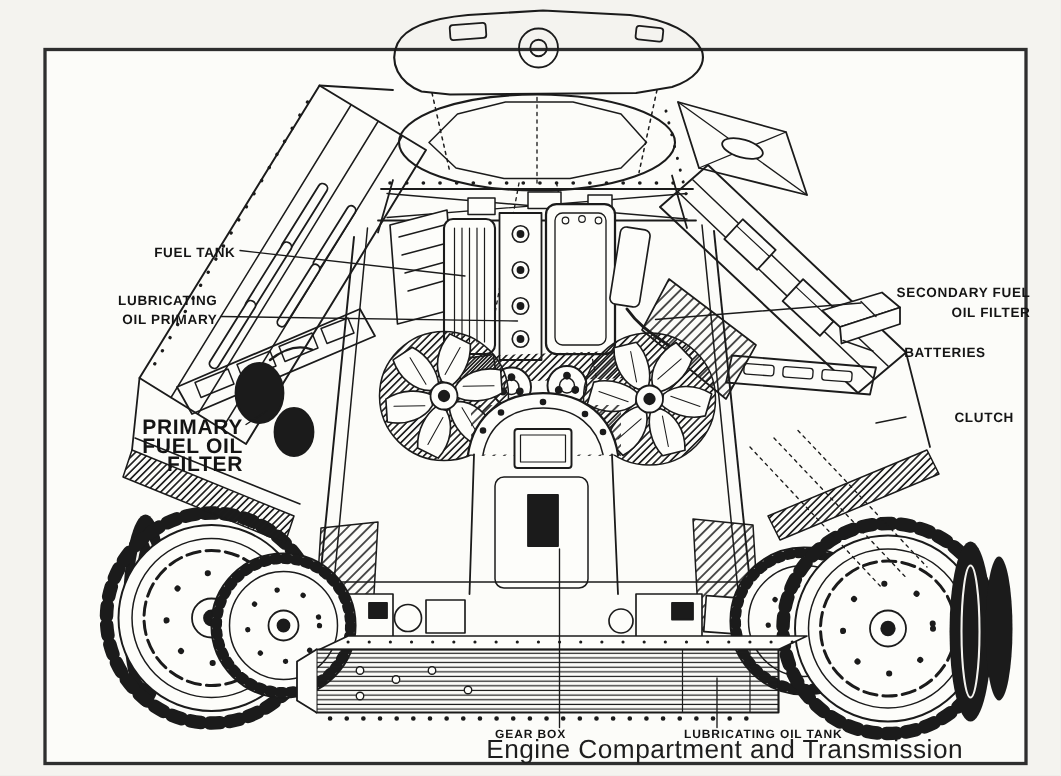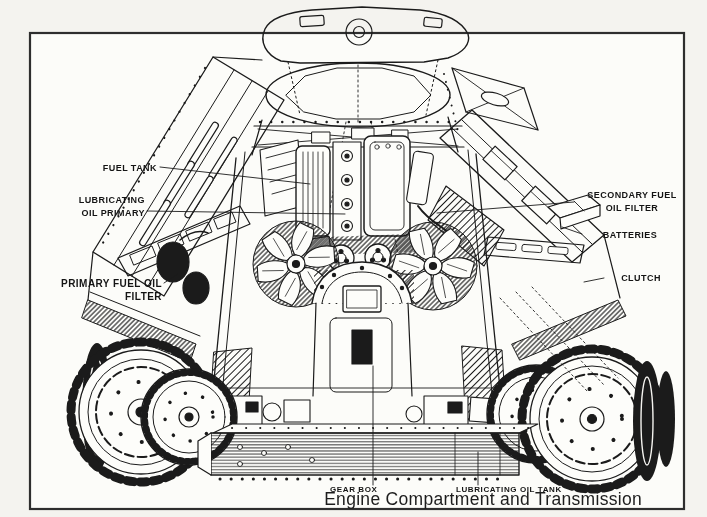--- a/index.html
+++ b/index.html
@@ -314,28 +314,28 @@
       <line x1="532" y1="287" x2="618" y2="378" stroke-dasharray="2 3"></line>
     </g>
   </g>
 </svg>
 
 <div class="part-label" style="left:60px;top:162px;width:97px;text-align:right">FUEL TANK</div>
 
 <div class="part-label" style="left:50px;top:194px;width:95px;text-align:right">LUBRICATING
 OIL PRIMARY</div>
 
-<div class="part-label" style="left:58px;top:278px;width:104px;text-align:right;font-size:10px">PRIMARY FUEL OIL FILTER</div>
-
-<div class="part-label" style="left:577px;top:189px;width:110px;text-align:center">SECONDARY FUEL
+<div class="part-label" style="left:58px;top:278px;width:104px;text-align:right;font-size:14px">PRIMARY FUEL OIL FILTER</div>
+
+<div class="part-label" style="left:577px;top:189px;width:110px;text-align:right">SECONDARY FUEL
 OIL FILTER</div>
 
 <div class="part-label" style="left:585px;top:229px;width:90px;text-align:center">BATTERIES</div>
 
-<div class="part-label" style="left:606px;top:272px;width:70px;text-align:center">CLUTCH</div>
+<div class="part-label" style="left:606px;top:272px;width:70px;text-align:right">CLUTCH</div>
 
 <div class="part-label small" style="left:330px;top:484px;width:86px;text-align:left">GEAR BOX</div>
 
 <div class="part-label small" style="left:456px;top:484px;width:120px;text-align:left">LUBRICATING OIL TANK</div>
 
 <div class="caption">Engine Compartment and Transmission</div>
 
 </div>
 
 </body></html>

